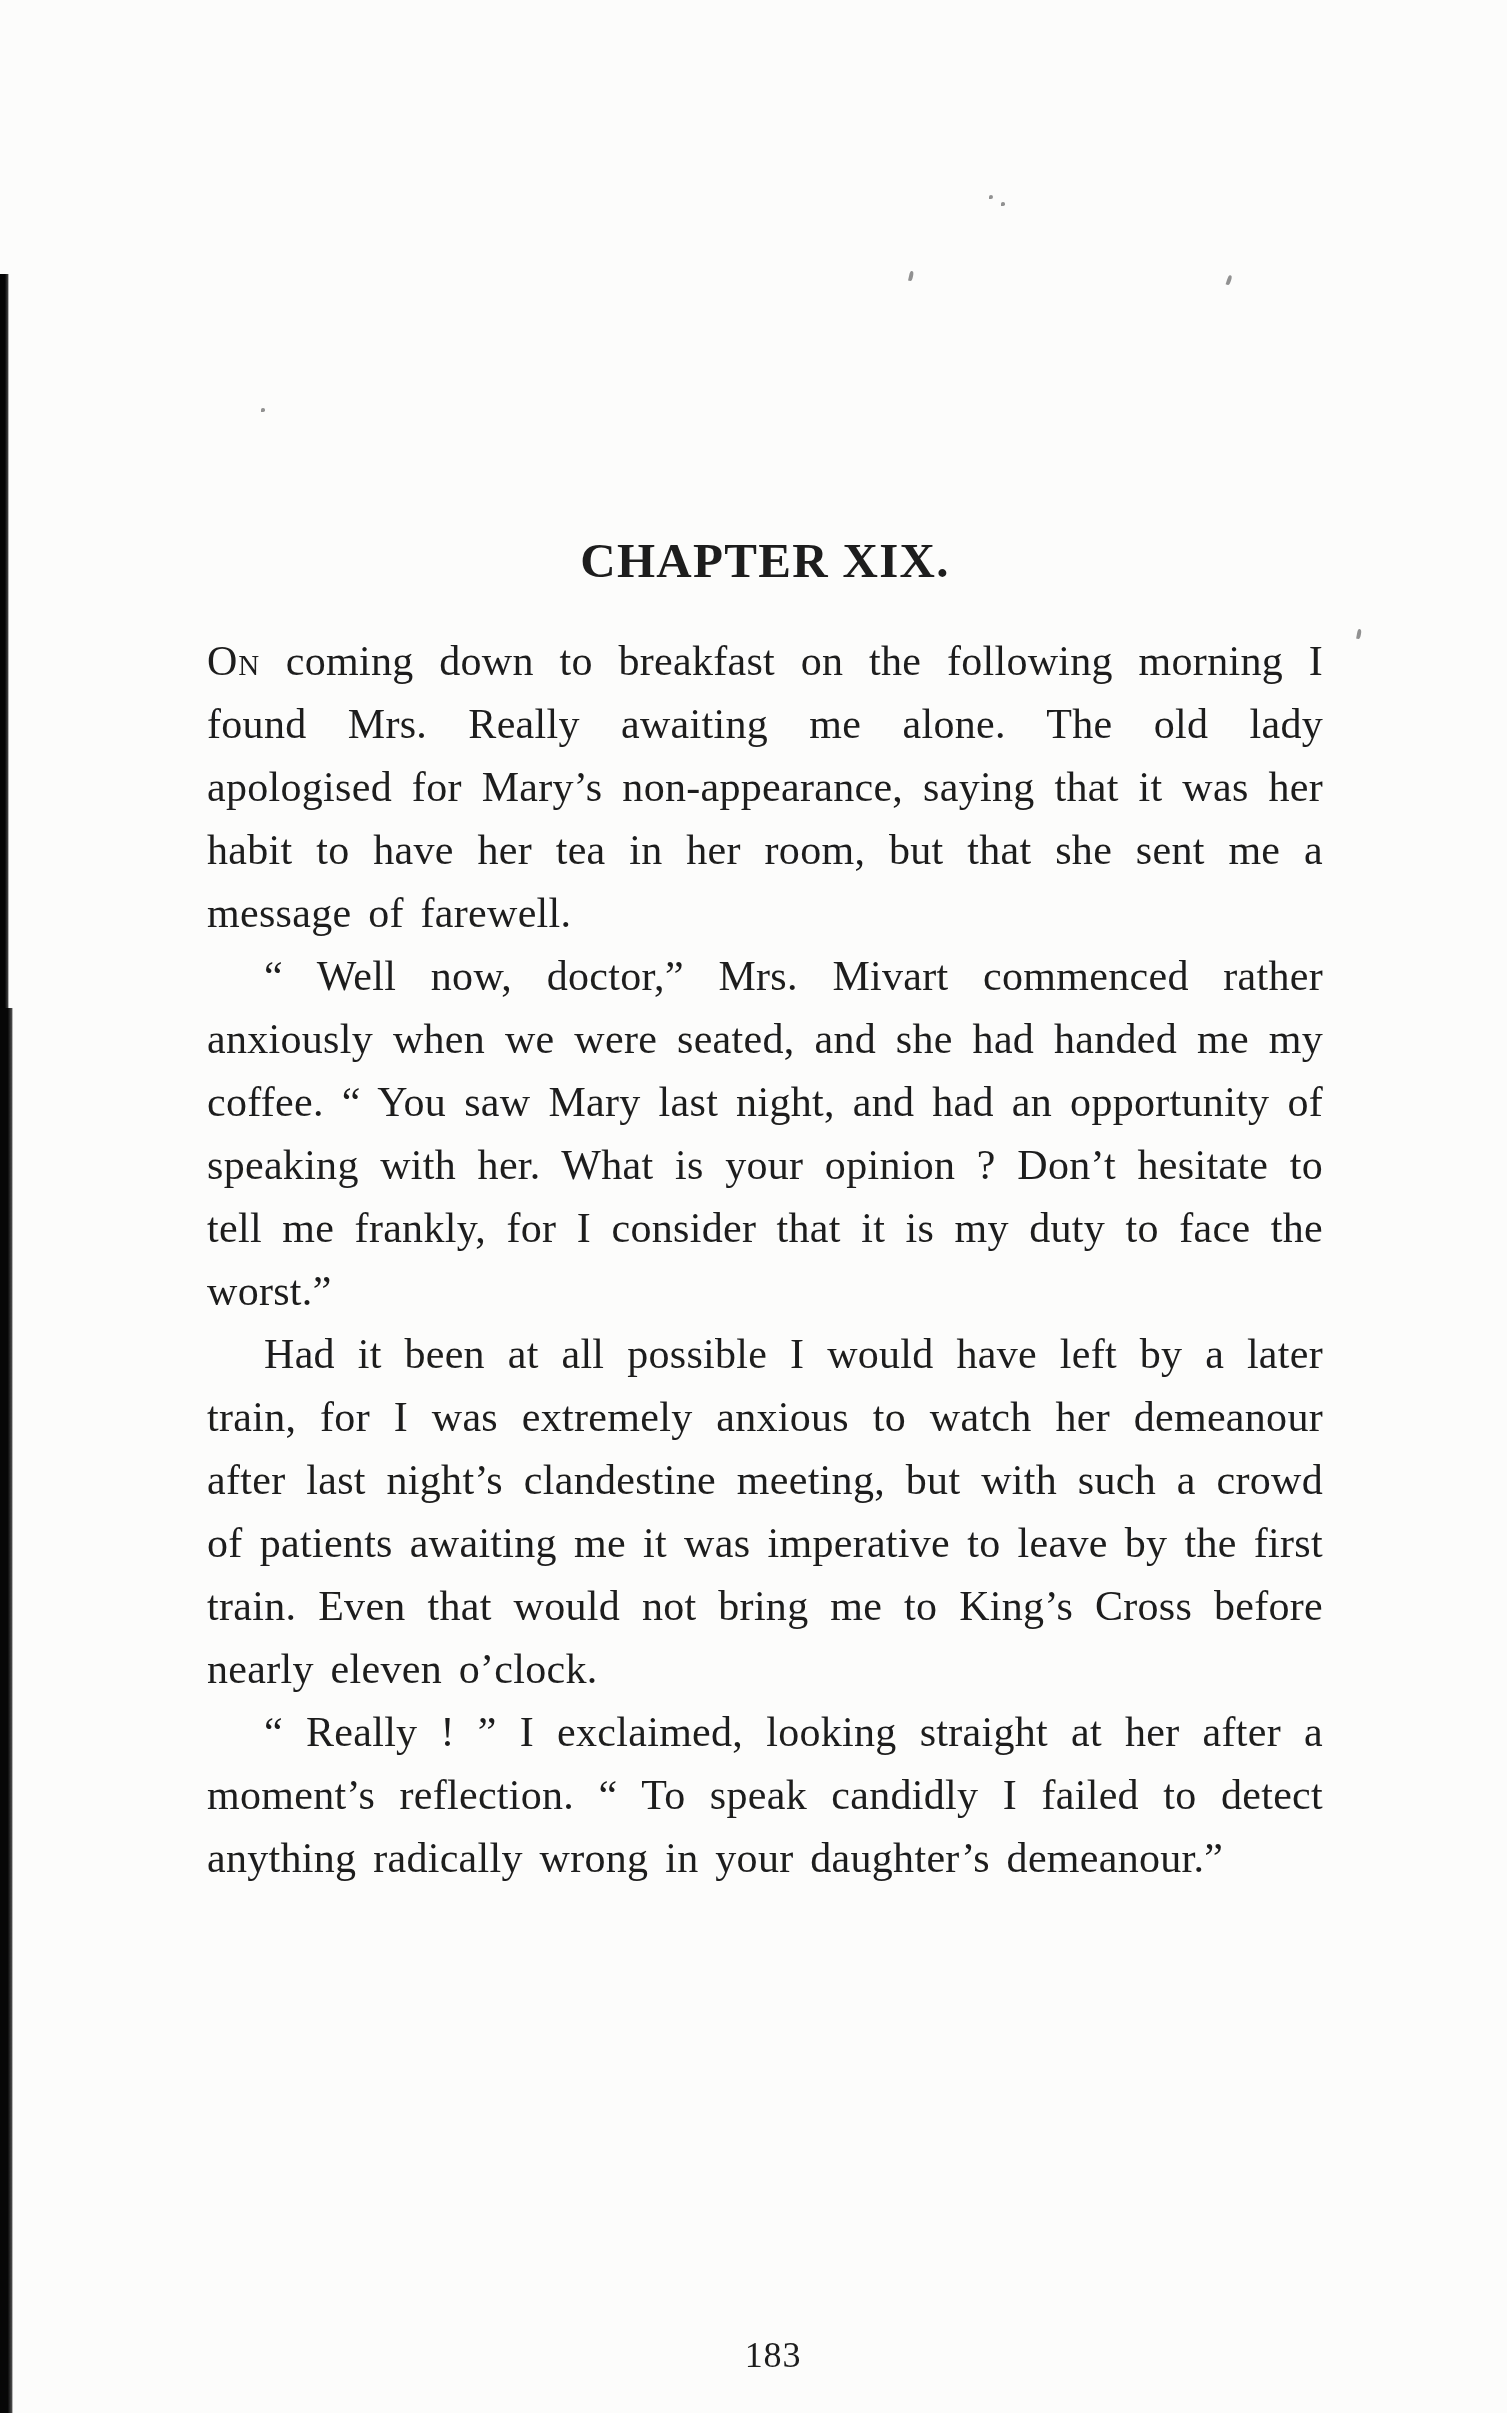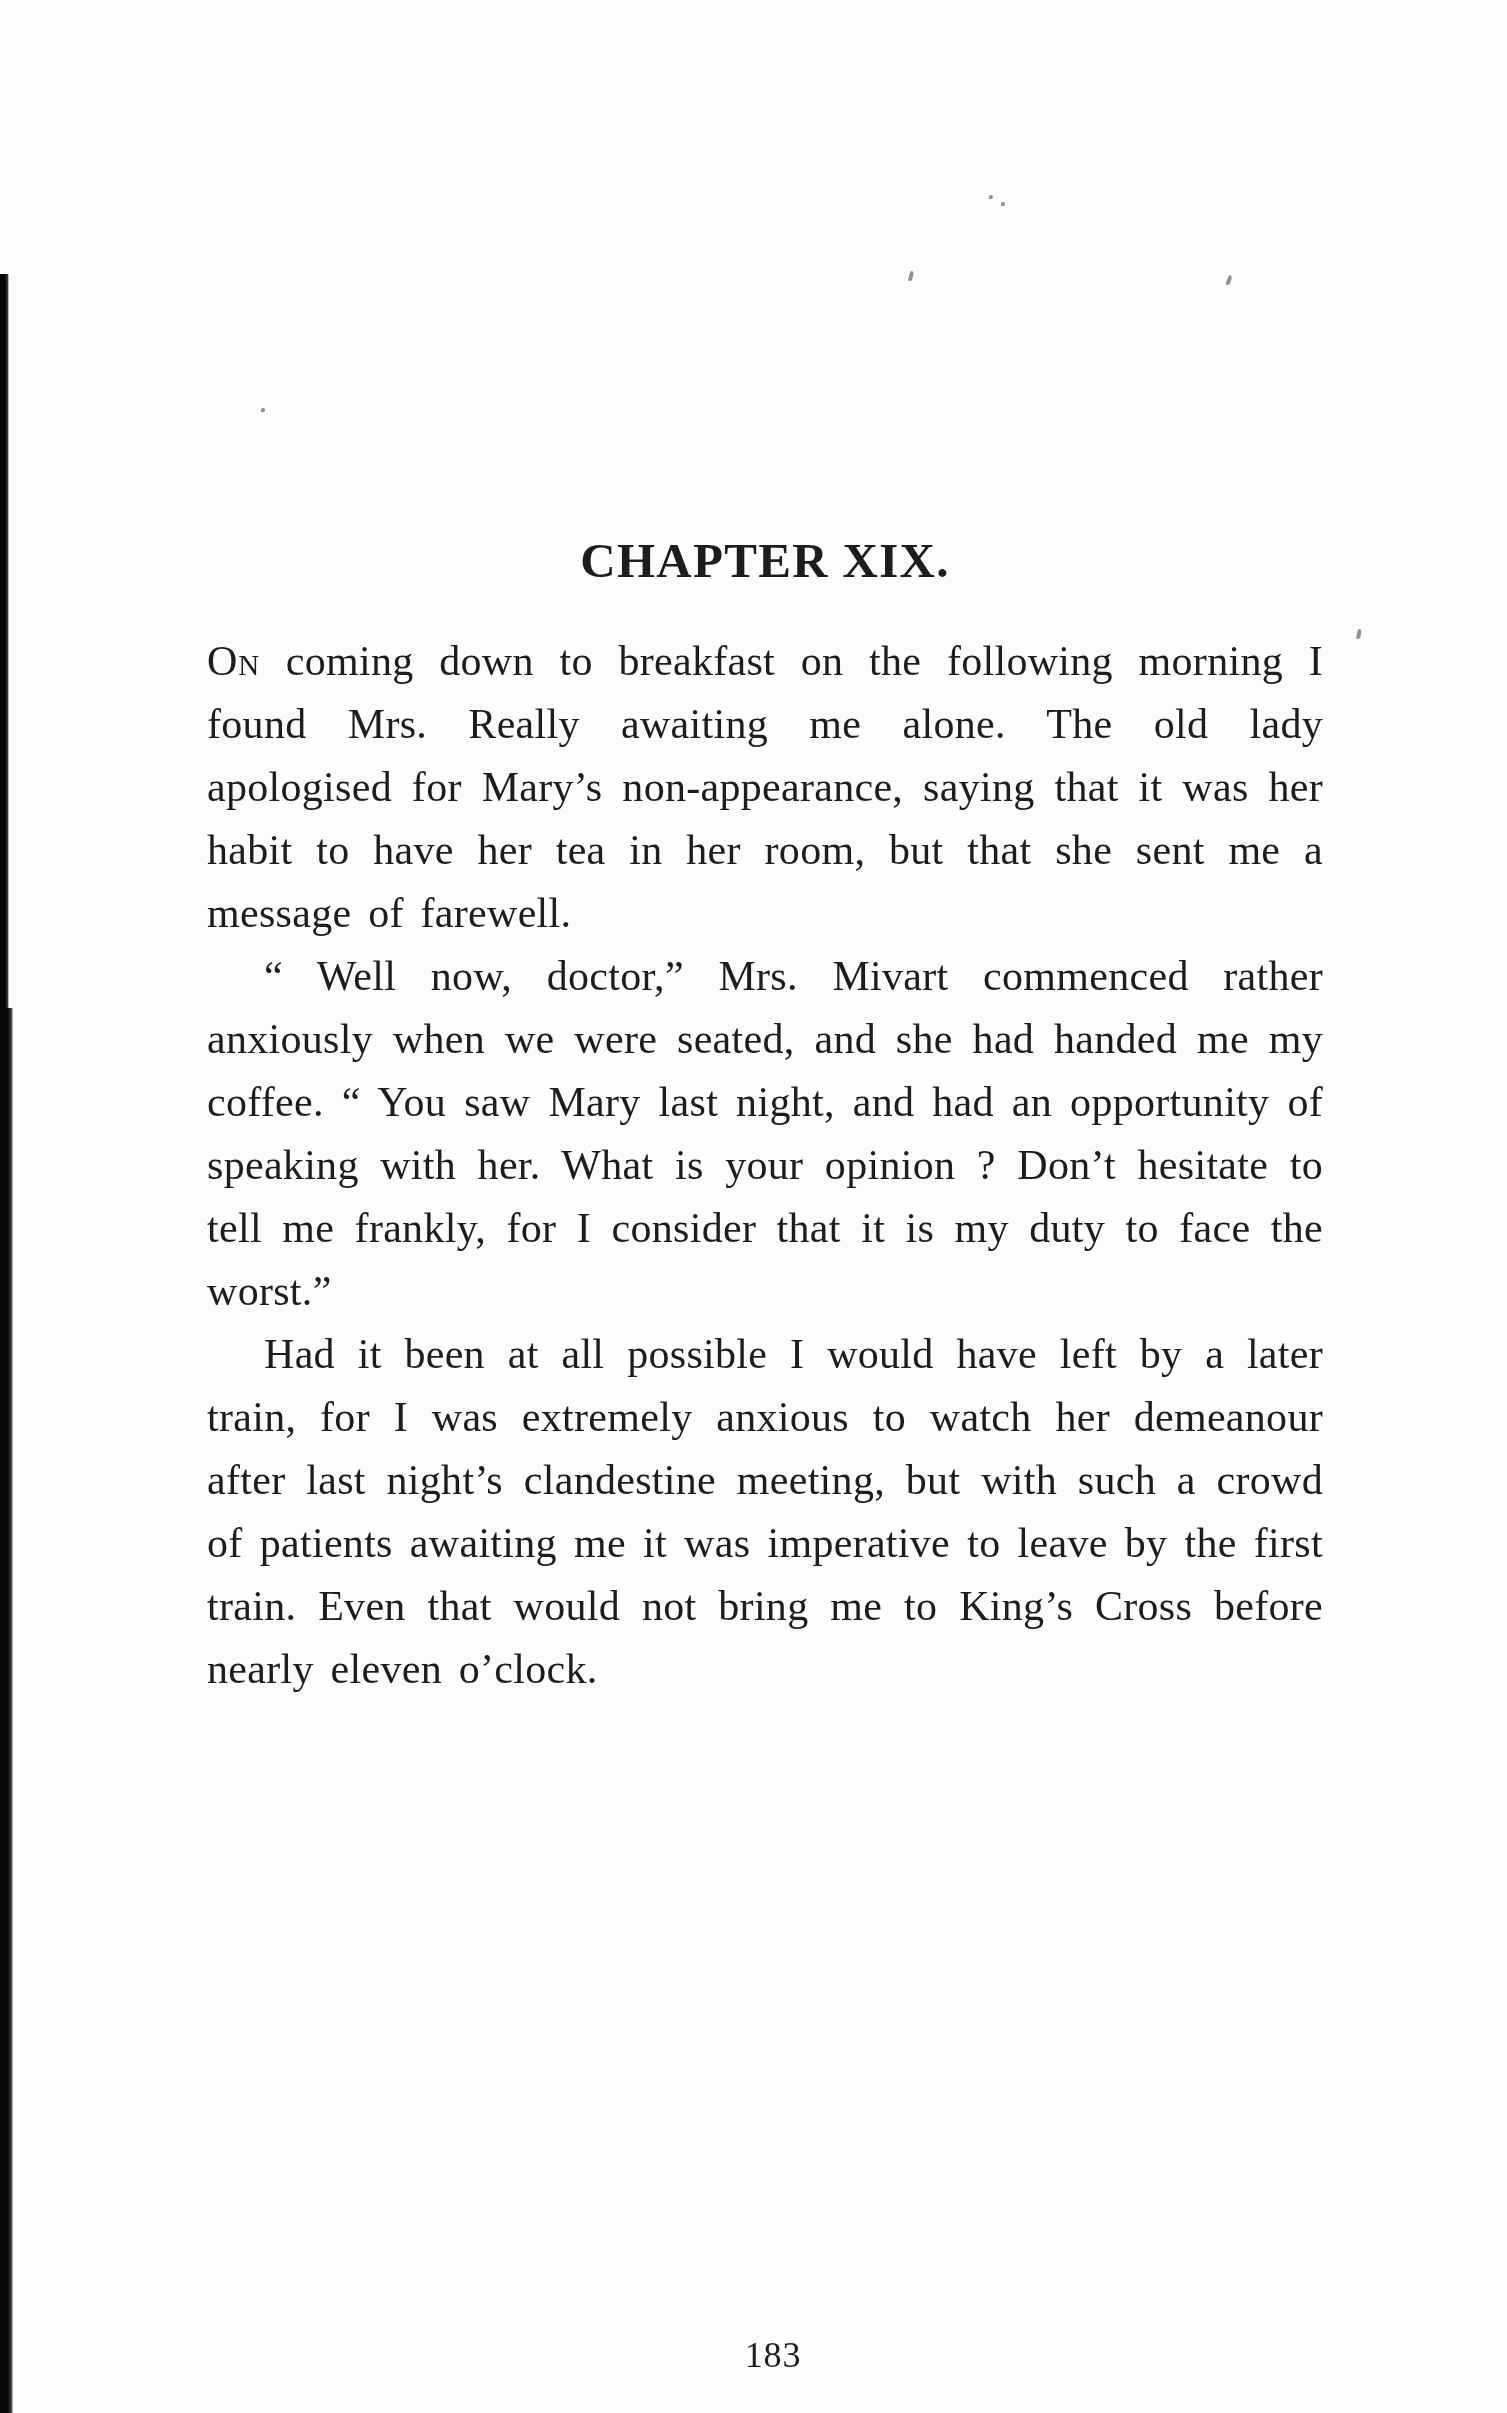--- a/index.html
+++ b/index.html
@@ -124,18 +124,19 @@
 
   <h1 class="chapter-heading">CHAPTER XIX.</h1>
 
 
   <p class="body-para no-indent"><span class="lead-smallcaps">On</span><span> coming down to breakfast on the following morning I found Mrs. Really awaiting me alone. The old lady apologised for Mary’s non-appearance, saying that it was her habit to have her tea in her room, but that she sent me a message of farewell.</span></p>
 
   <p class="body-para"><span>“ Well now, doctor,” Mrs. Mivart commenced rather anxiously when we were seated, and she had handed me my coffee. “ You saw Mary last night, and had an opportunity of speaking with her. What is your opinion ? Don’t hesitate to tell me frankly, for I consider that it is my duty to face the worst.”</span></p>
 
   <p class="body-para"><span>Had it been at all possible I would have left by a later train, for I was extremely anxious to watch her demeanour after last night’s clandestine meeting, but with such a crowd of patients awaiting me it was imperative to leave by the first train. Even that would not bring me to King’s Cross before nearly eleven o’clock.</span></p>
 
+  <p class="body-para"><span>“ Really ! ” I exclaimed, looking straight at her after a moment’s reflection. “ To speak candidly I failed to detect anything radically wrong in your daughter’s demeanour.”</span></p>
 
 
 </main>
 
 <div class="page-number">183</div>
 
 
 </body></html>

